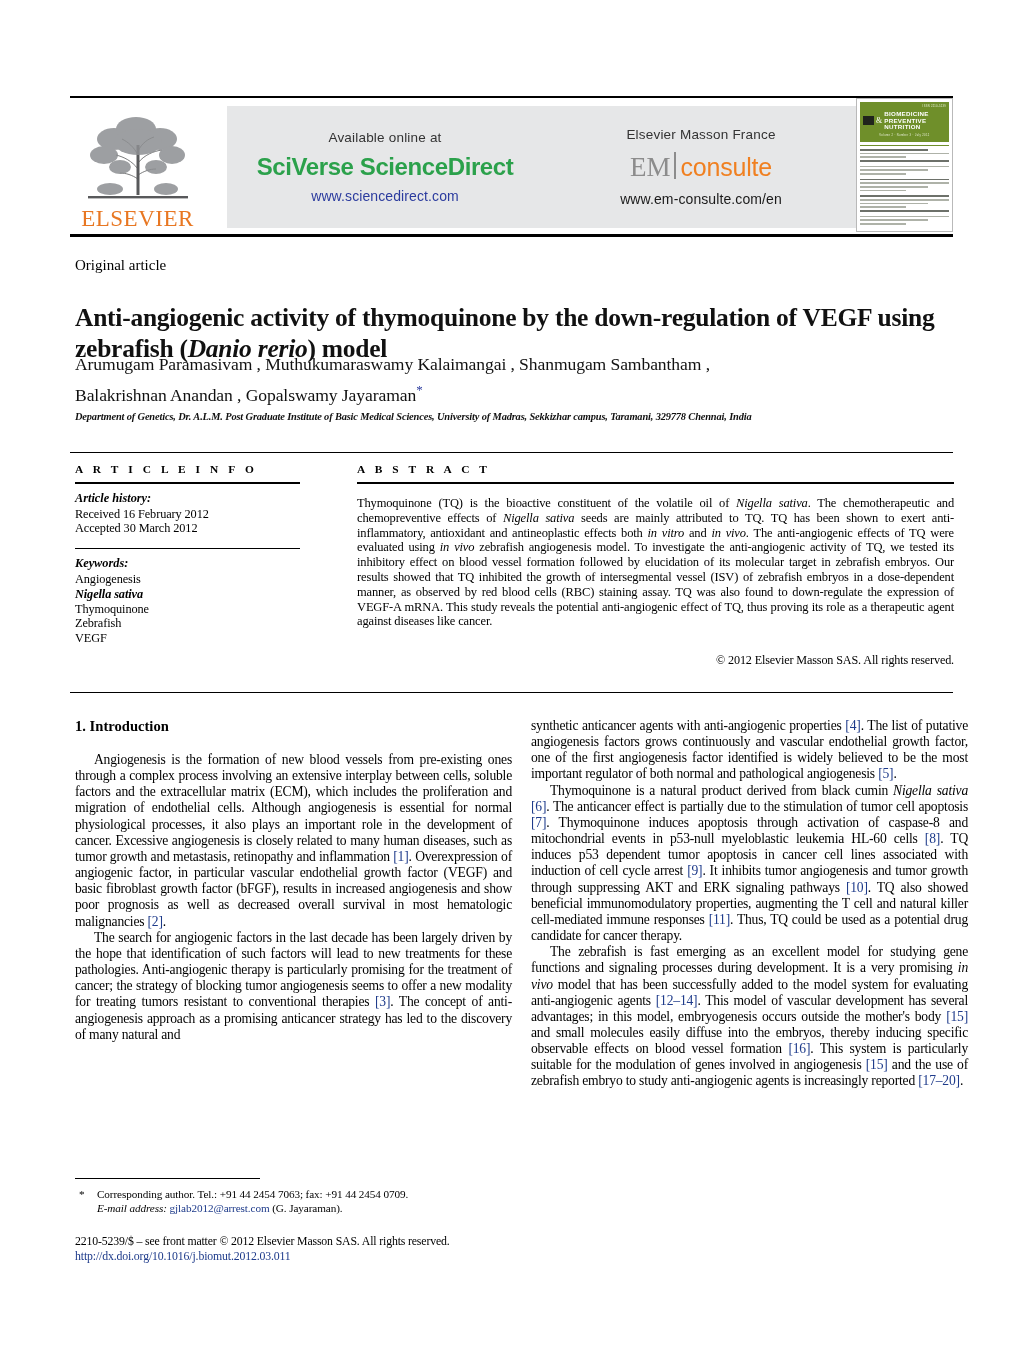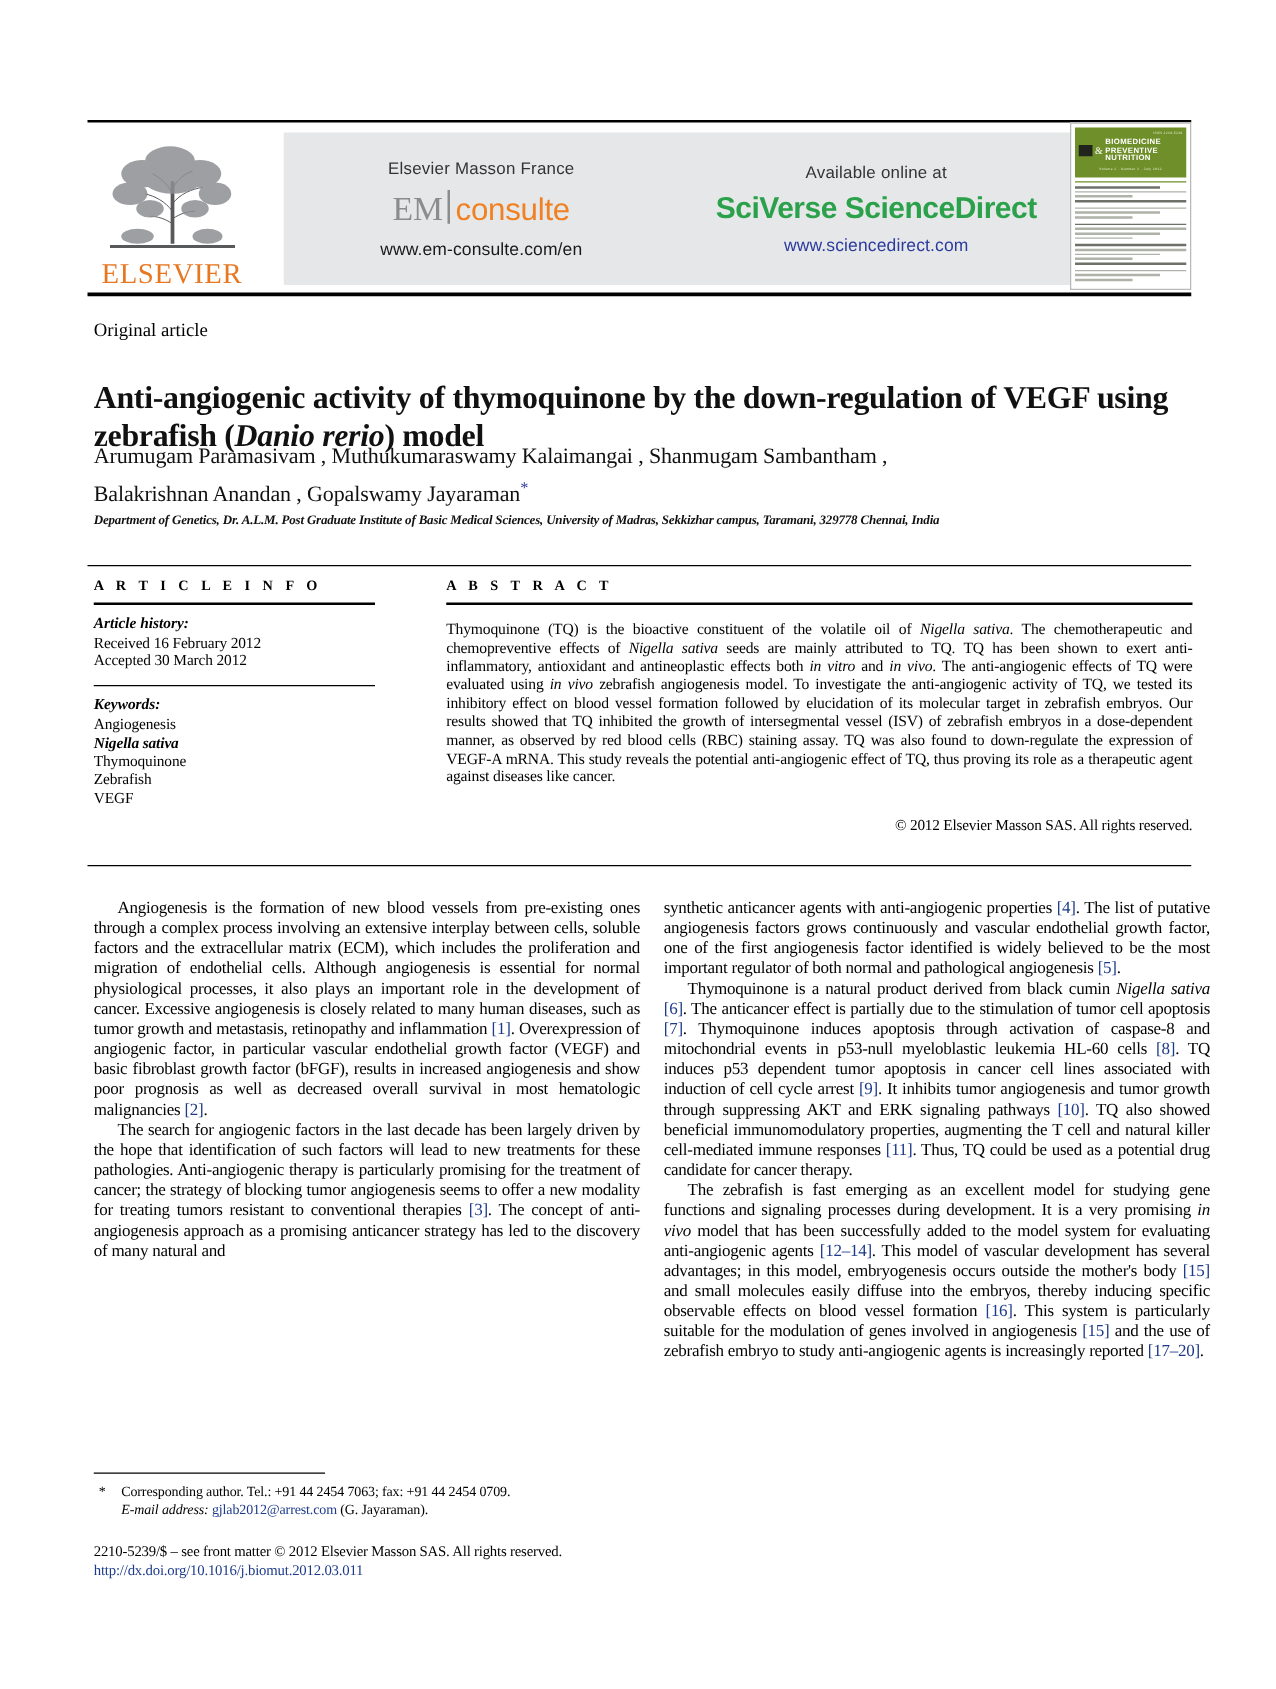--- a/index.html
+++ b/index.html
@@ -457,32 +457,32 @@
           <ellipse cx="26" cy="80" rx="13" ry="6"></ellipse>
           <ellipse cx="82" cy="80" rx="12" ry="6"></ellipse>
         </g>
         <rect x="4" y="87" width="100" height="2.4" fill="#58595b"></rect>
       </svg>
       <div class="elsevier-word">ELSEVIER</div>
     </div>
 
     <div class="banner">
       <div class="banner-col">
+        <div class="banner-small">Available online at</div>
+        <div class="sciverse">SciVerse ScienceDirect</div>
+        <div class="banner-url">www.sciencedirect.com</div>
+      </div>
+      <div class="banner-col">
         <div class="banner-small">Elsevier Masson France</div>
         <div class="em-logo">
           <span class="em-em">EM</span>
           <span class="em-bar"></span>
           <span class="em-consulte">consulte</span>
         </div>
         <div class="banner-url-dark">www.em-consulte.com/en</div>
-      </div>
-      <div class="banner-col">
-        <div class="banner-small">Available online at</div>
-        <div class="sciverse">SciVerse ScienceDirect</div>
-        <div class="banner-url">www.sciencedirect.com</div>
       </div>
     </div>
 
     <div class="cover">
       <div class="cover-head">
         <div class="cover-topline">ISSN 2210-5239</div>
         <div class="cover-brandrow">
           <div class="cover-box"></div>
           <div class="cover-amp">&amp;</div>
           <div>
@@ -548,20 +548,21 @@
   </div>
 
   <div class="abs-col">
     <div class="sec-label">A B S T R A C T</div>
     <div class="hr-thin"></div>
     <p class="abstract-text"><span>Thymoquinone (TQ) is the bioactive constituent of the volatile oil of </span><em>Nigella sativa</em><span>. The chemotherapeutic and chemopreventive effects of </span><em>Nigella sativa</em><span> seeds are mainly attributed to TQ. TQ has been shown to exert anti-inflammatory, antioxidant and antineoplastic effects both </span><em>in vitro</em><span> and </span><em>in vivo</em><span>. The anti-angiogenic effects of TQ were evaluated using </span><em>in vivo</em><span> zebrafish angiogenesis model. To investigate the anti-angiogenic activity of TQ, we tested its inhibitory effect on blood vessel formation followed by elucidation of its molecular target in zebrafish embryos. Our results showed that TQ inhibited the growth of intersegmental vessel (ISV) of zebrafish embryos in a dose-dependent manner, as observed by red blood cells (RBC) staining assay. TQ was also found to down-regulate the expression of VEGF-A mRNA. This study reveals the potential anti-angiogenic effect of TQ, thus proving its role as a therapeutic agent against diseases like cancer.</span></p>
     <div class="copyright">© 2012 Elsevier Masson SAS. All rights reserved.</div>
   </div>
 
   <div class="body-left">
+    <div class="sec-title">1. Introduction</div>
     <p class="para"><span>Angiogenesis is the formation of new blood vessels from pre-existing ones through a complex process involving an extensive interplay between cells, soluble factors and the extracellular matrix (ECM), which includes the proliferation and migration of endothelial cells. Although angiogenesis is essential for normal physiological processes, it also plays an important role in the development of cancer. Excessive angiogenesis is closely related to many human diseases, such as tumor growth and metastasis, retinopathy and inflammation </span><span class="ref">[1]</span><span>. Overexpression of angiogenic factor, in particular vascular endothelial growth factor (VEGF) and basic fibroblast growth factor (bFGF), results in increased angiogenesis and show poor prognosis as well as decreased overall survival in most hematologic malignancies </span><span class="ref">[2]</span><span>.</span></p>
     <p class="para"><span>The search for angiogenic factors in the last decade has been largely driven by the hope that identification of such factors will lead to new treatments for these pathologies. Anti-angiogenic therapy is particularly promising for the treatment of cancer; the strategy of blocking tumor angiogenesis seems to offer a new modality for treating tumors resistant to conventional therapies </span><span class="ref">[3]</span><span>. The concept of anti-angiogenesis approach as a promising anticancer strategy has led to the discovery of many natural and</span></p>
   </div>
 
   <div class="body-right">
     <p class="para noindent"><span>synthetic anticancer agents with anti-angiogenic properties </span><span class="ref">[4]</span><span>. The list of putative angiogenesis factors grows continuously and vascular endothelial growth factor, one of the first angiogenesis factor identified is widely believed to be the most important regulator of both normal and pathological angiogenesis </span><span class="ref">[5]</span><span>.</span></p>
     <p class="para"><span>Thymoquinone is a natural product derived from black cumin </span><em>Nigella sativa</em><span> </span><span class="ref">[6]</span><span>. The anticancer effect is partially due to the stimulation of tumor cell apoptosis </span><span class="ref">[7]</span><span>. Thymoquinone induces apoptosis through activation of caspase-8 and mitochondrial events in p53-null myeloblastic leukemia HL-60 cells </span><span class="ref">[8]</span><span>. TQ induces p53 dependent tumor apoptosis in cancer cell lines associated with induction of cell cycle arrest </span><span class="ref">[9]</span><span>. It inhibits tumor angiogenesis and tumor growth through suppressing AKT and ERK signaling pathways </span><span class="ref">[10]</span><span>. TQ also showed beneficial immunomodulatory properties, augmenting the T cell and natural killer cell-mediated immune responses </span><span class="ref">[11]</span><span>. Thus, TQ could be used as a potential drug candidate for cancer therapy.</span></p>
     <p class="para"><span>The zebrafish is fast emerging as an excellent model for studying gene functions and signaling processes during development. It is a very promising </span><em>in vivo</em><span> model that has been successfully added to the model system for evaluating anti-angiogenic agents </span><span class="ref">[12–14]</span><span>. This model of vascular development has several advantages; in this model, embryogenesis occurs outside the mother's body </span><span class="ref">[15]</span><span> and small molecules easily diffuse into the embryos, thereby inducing specific observable effects on blood vessel formation </span><span class="ref">[16]</span><span>. This system is particularly suitable for the modulation of genes involved in angiogenesis </span><span class="ref">[15]</span><span> and the use of zebrafish embryo to study anti-angiogenic agents is increasingly reported </span><span class="ref">[17–20]</span><span>.</span></p>
   </div>
 

